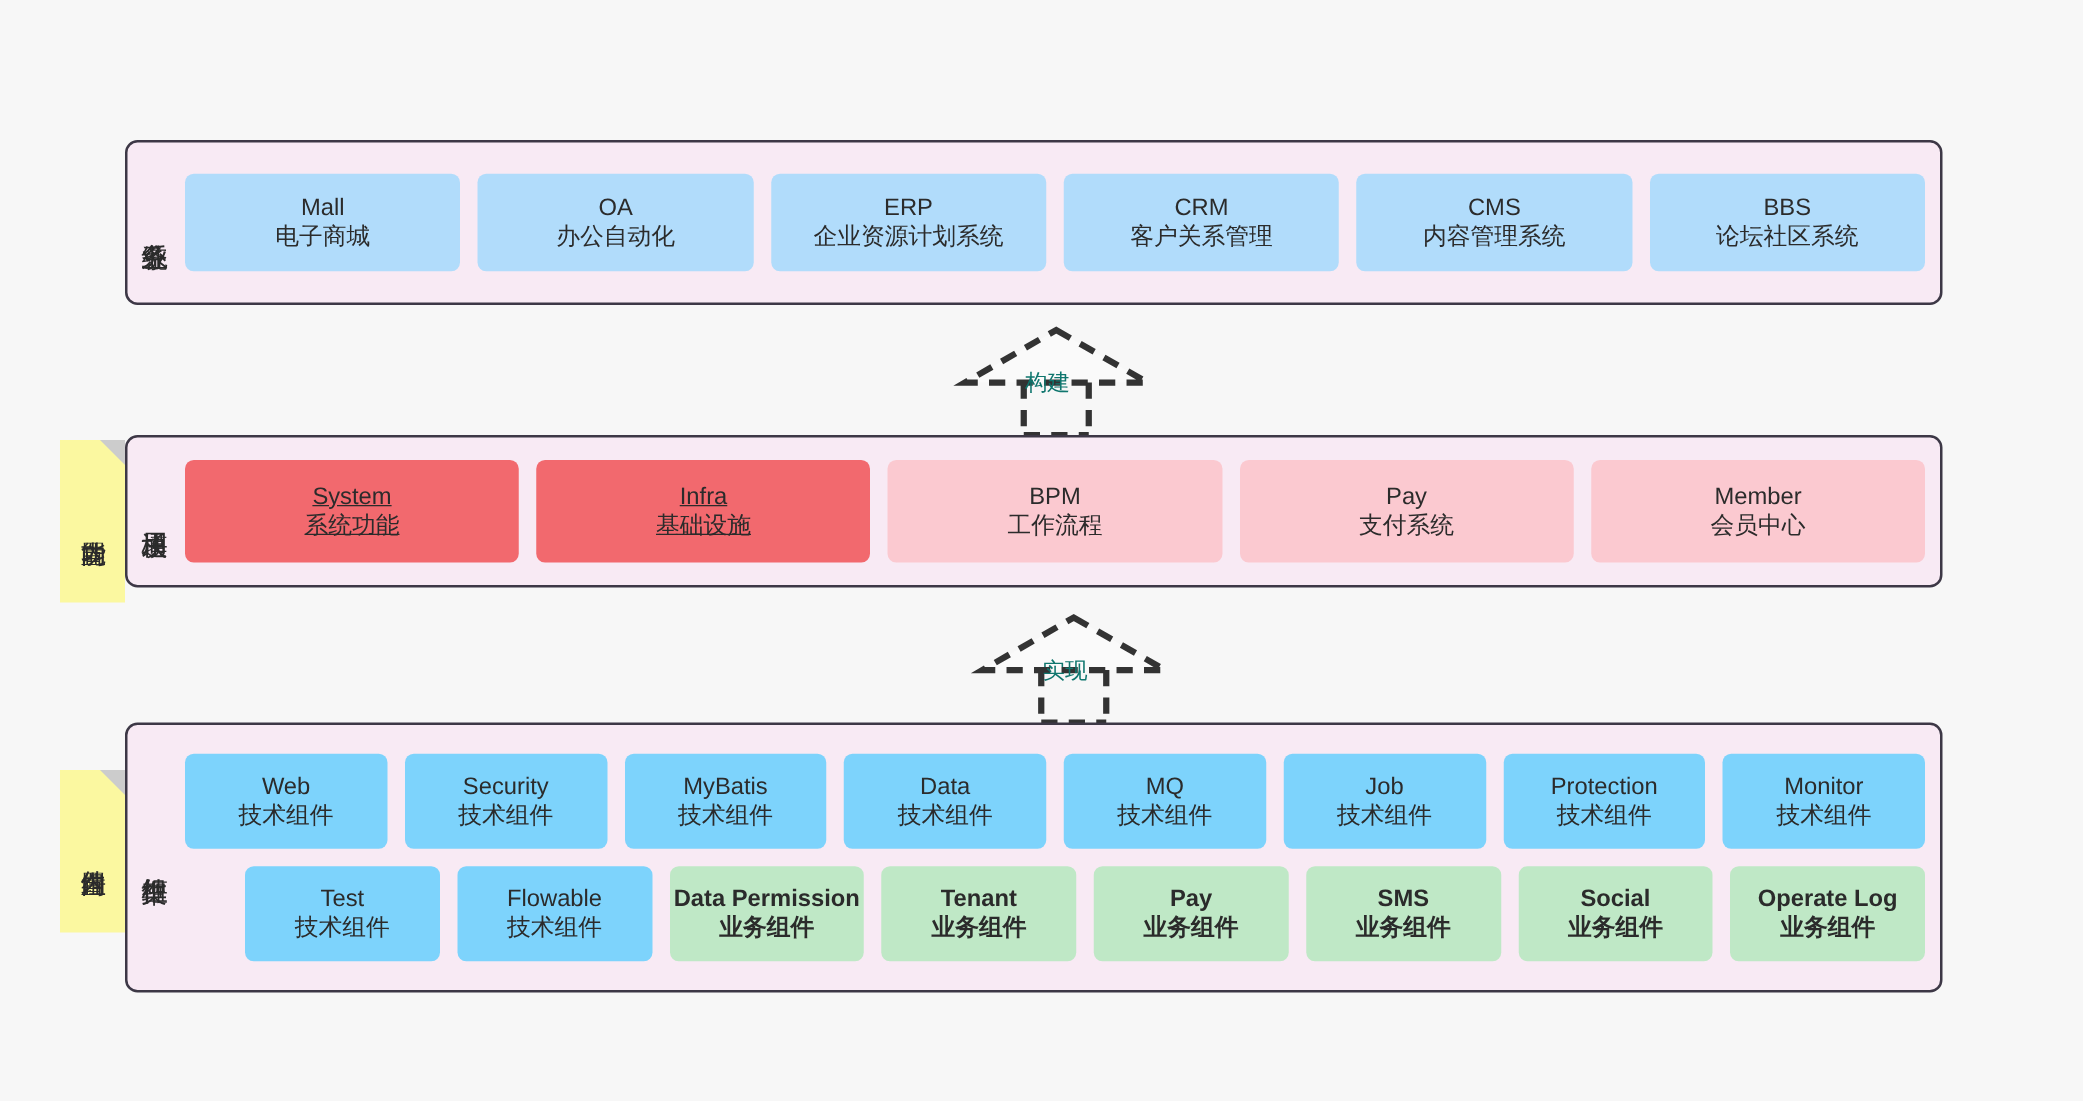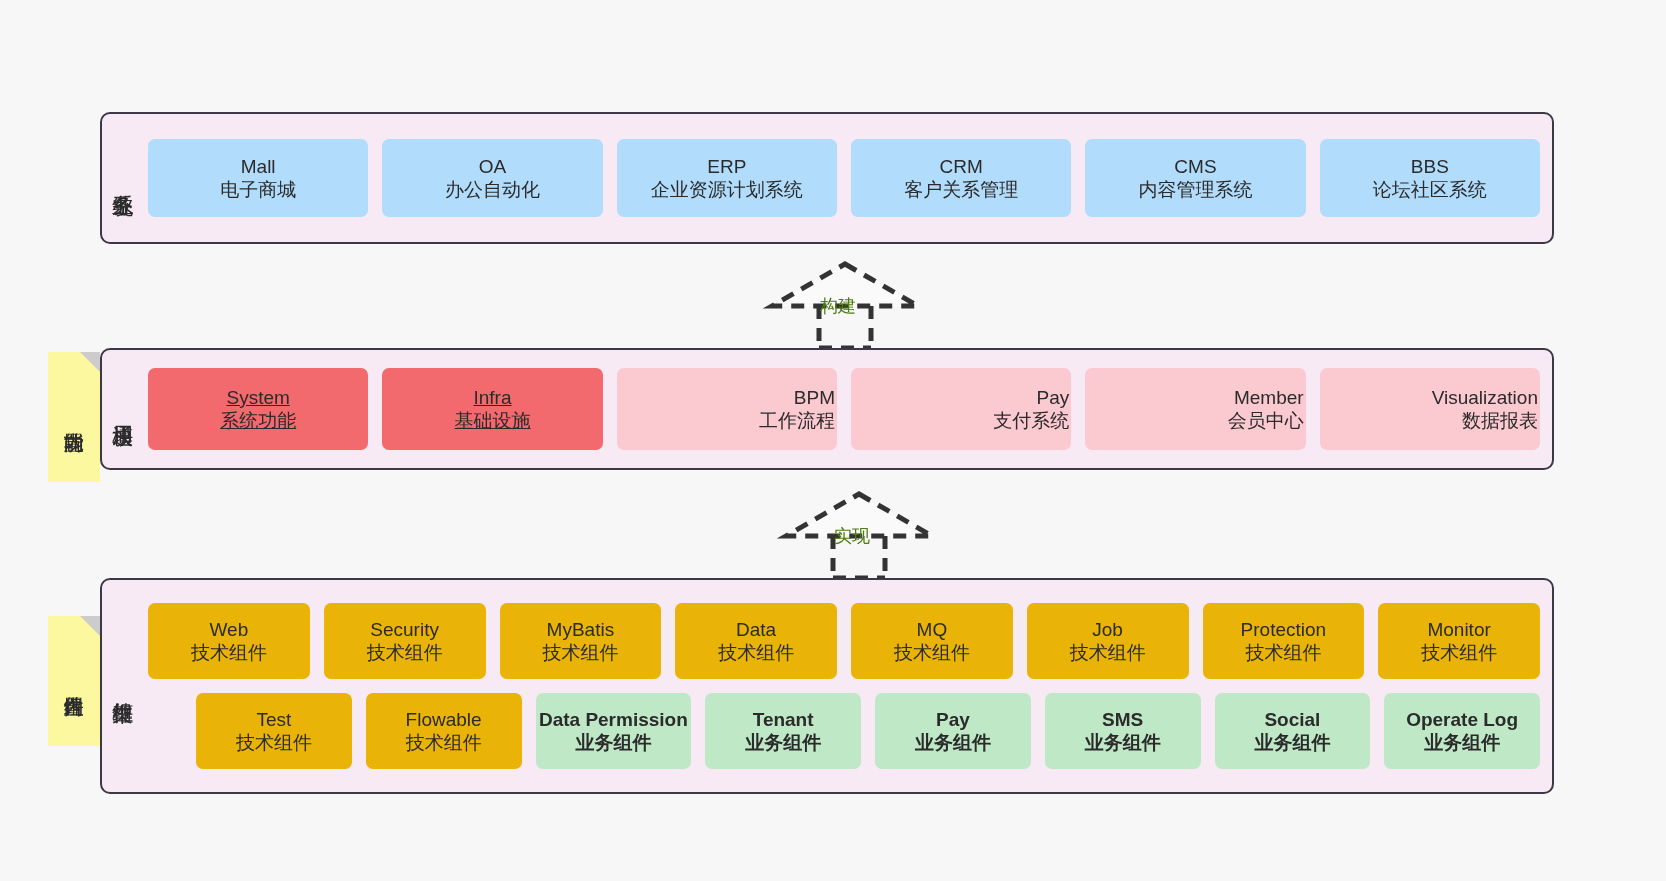--- a/index.html
+++ b/index.html
@@ -88,22 +88,22 @@
   .node .t-en { white-space: normal; }
   .node .t-cn { white-space: nowrap; }
 
   .biz-row   { height: 78px; }
   .mod-row   { height: 82px; }
   .fw-row    { height: 76px; }
 
   
   .c-blue        { background: #b1dcfb; }
   .c-red         { background: #f2696e; text-decoration: underline; }
-  .c-pink        { background: #fbc9d0; align-items: flex-end; }
-  .c-green       { background: #eab308; justify-content: center; }
+  .c-pink        { background: #fbc9d0; }
+  .c-green       { background: #7dd3fc; justify-content: center; }
   .c-lightgreen  { background: #bfe8c6; font-weight: bold; }
 
   
   .note {
     position: absolute;
     box-sizing: border-box;
     background: #fbf8a0;
     display: flex;
     align-items: center;
     justify-content: center;
@@ -125,21 +125,21 @@
     border-top: 20px solid #cccccc;
   }
 
   
   .arrow {
     position: absolute;
   }
   .arrow-label {
     position: absolute;
     font-size: 18px;
-    color: #4d7c0f;
+    color: #0f766e;
     background: transparent;
     white-space: nowrap;
     user-select: none;
   }
 </style>
 </head>
 <body>
 
 <div id="canvas">
 
@@ -220,24 +220,20 @@
         <div class="node c-pink">
           <span class="t-en">Pay</span>
           <span class="t-cn">支付系统</span>
         </div>
 
         <div class="node c-pink">
           <span class="t-en">Member</span>
           <span class="t-cn">会员中心</span>
         </div>
 
-        <div class="node c-pink">
-          <span class="t-en">Visualization</span>
-          <span class="t-cn">数据报表</span>
-        </div>
 
       </div>
     </div>
   </div>
 
   <div class="arrow" style="left:762px; top:488px; width:170px; height:92px;">
     <svg width="170" height="92" viewBox="0 0 170 92">
       <polygon points="85,6 158,48 12,48" fill="#fafafa" stroke="#333333" stroke-width="5" stroke-dasharray="13,9" stroke-linejoin="miter"></polygon>
       <line x1="59" y1="48" x2="59" y2="92" stroke="#333333" stroke-width="5" stroke-dasharray="13,9"></line>
       <line x1="111" y1="48" x2="111" y2="92" stroke="#333333" stroke-width="5" stroke-dasharray="13,9"></line>

